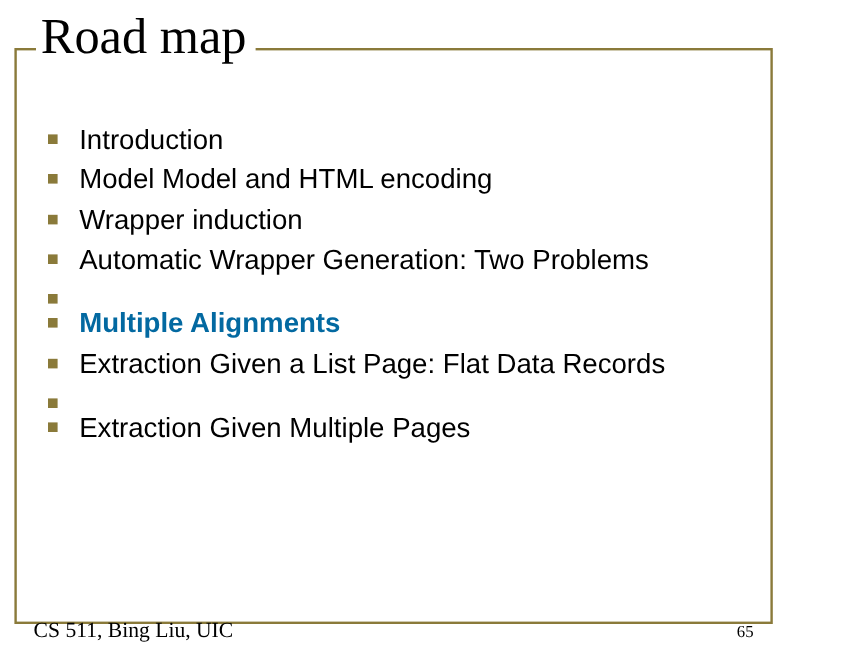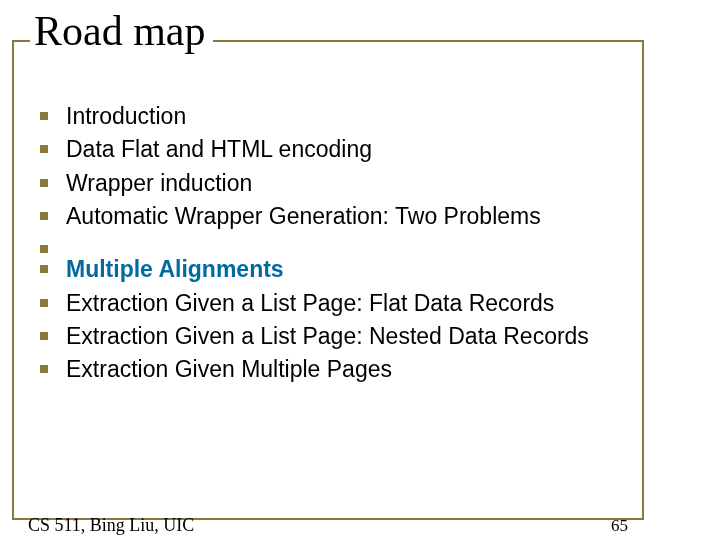--- a/index.html
+++ b/index.html
@@ -76,21 +76,21 @@
     display: flex;
     justify-content: space-between;
     align-items: flex-end;
     font-family: "Times New Roman", Times, serif;
   }
   .footer-left {
     font-size: 18px;
     color: #000;
   }
   .footer-right {
-    font-size: 17px;
+    font-size: 14px;
     color: #000;
   }
 </style>
 </head>
 <body>
 
 <div class="slide">
   <div class="outer-border"></div>
 
   <div class="title-wrap">
@@ -98,21 +98,21 @@
   </div>
 
   <div class="content">
     <ul class="items">
         <li>
           <span class="bullet"></span>
           <span class="item-text">Introduction</span>
         </li>
         <li>
           <span class="bullet"></span>
-          <span class="item-text">Data Flat and HTML encoding</span>
+          <span class="item-text">Model Model and HTML encoding</span>
         </li>
         <li>
           <span class="bullet"></span>
           <span class="item-text">Wrapper induction</span>
         </li>
         <li>
           <span class="bullet"></span>
           <span class="item-text">Automatic Wrapper Generation: Two Problems</span>
         </li>
         <li>
@@ -121,21 +121,20 @@
         <li>
           <span class="bullet"></span>
           <span class="item-text highlight">Multiple Alignments</span>
         </li>
         <li>
           <span class="bullet"></span>
           <span class="item-text">Extraction Given a List Page: Flat Data Records</span>
         </li>
         <li>
           <span class="bullet"></span>
-          <span class="item-text">Extraction Given a List Page: Nested Data Records</span>
         </li>
         <li>
           <span class="bullet"></span>
           <span class="item-text">Extraction Given Multiple Pages</span>
         </li>
       </ul>
   </div>
 
   <div class="footer">
     <span class="footer-left">CS 511, Bing Liu, UIC</span>

